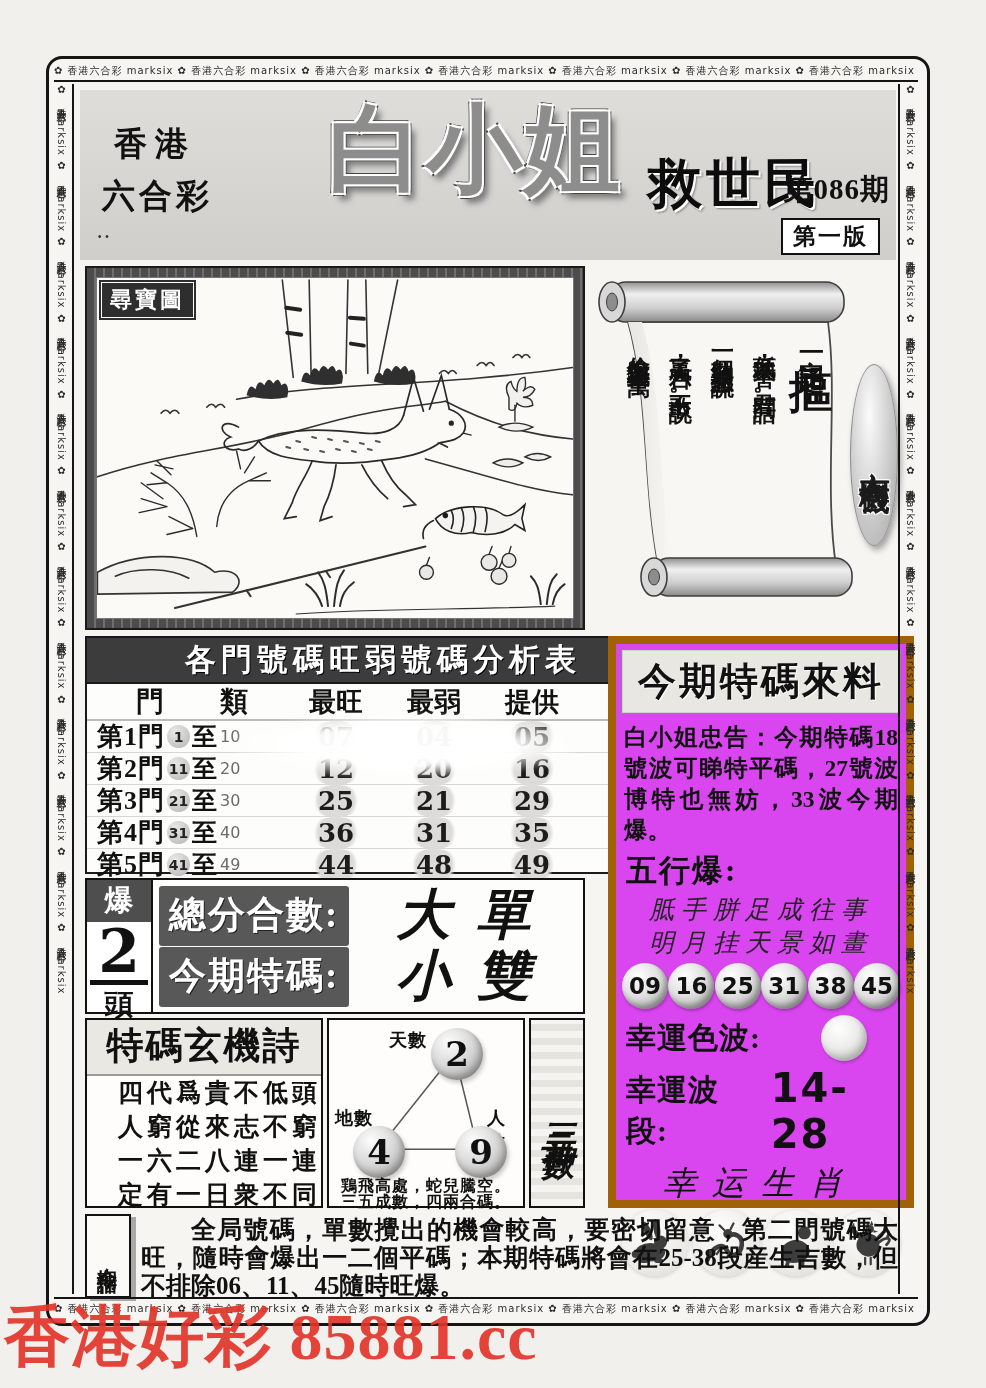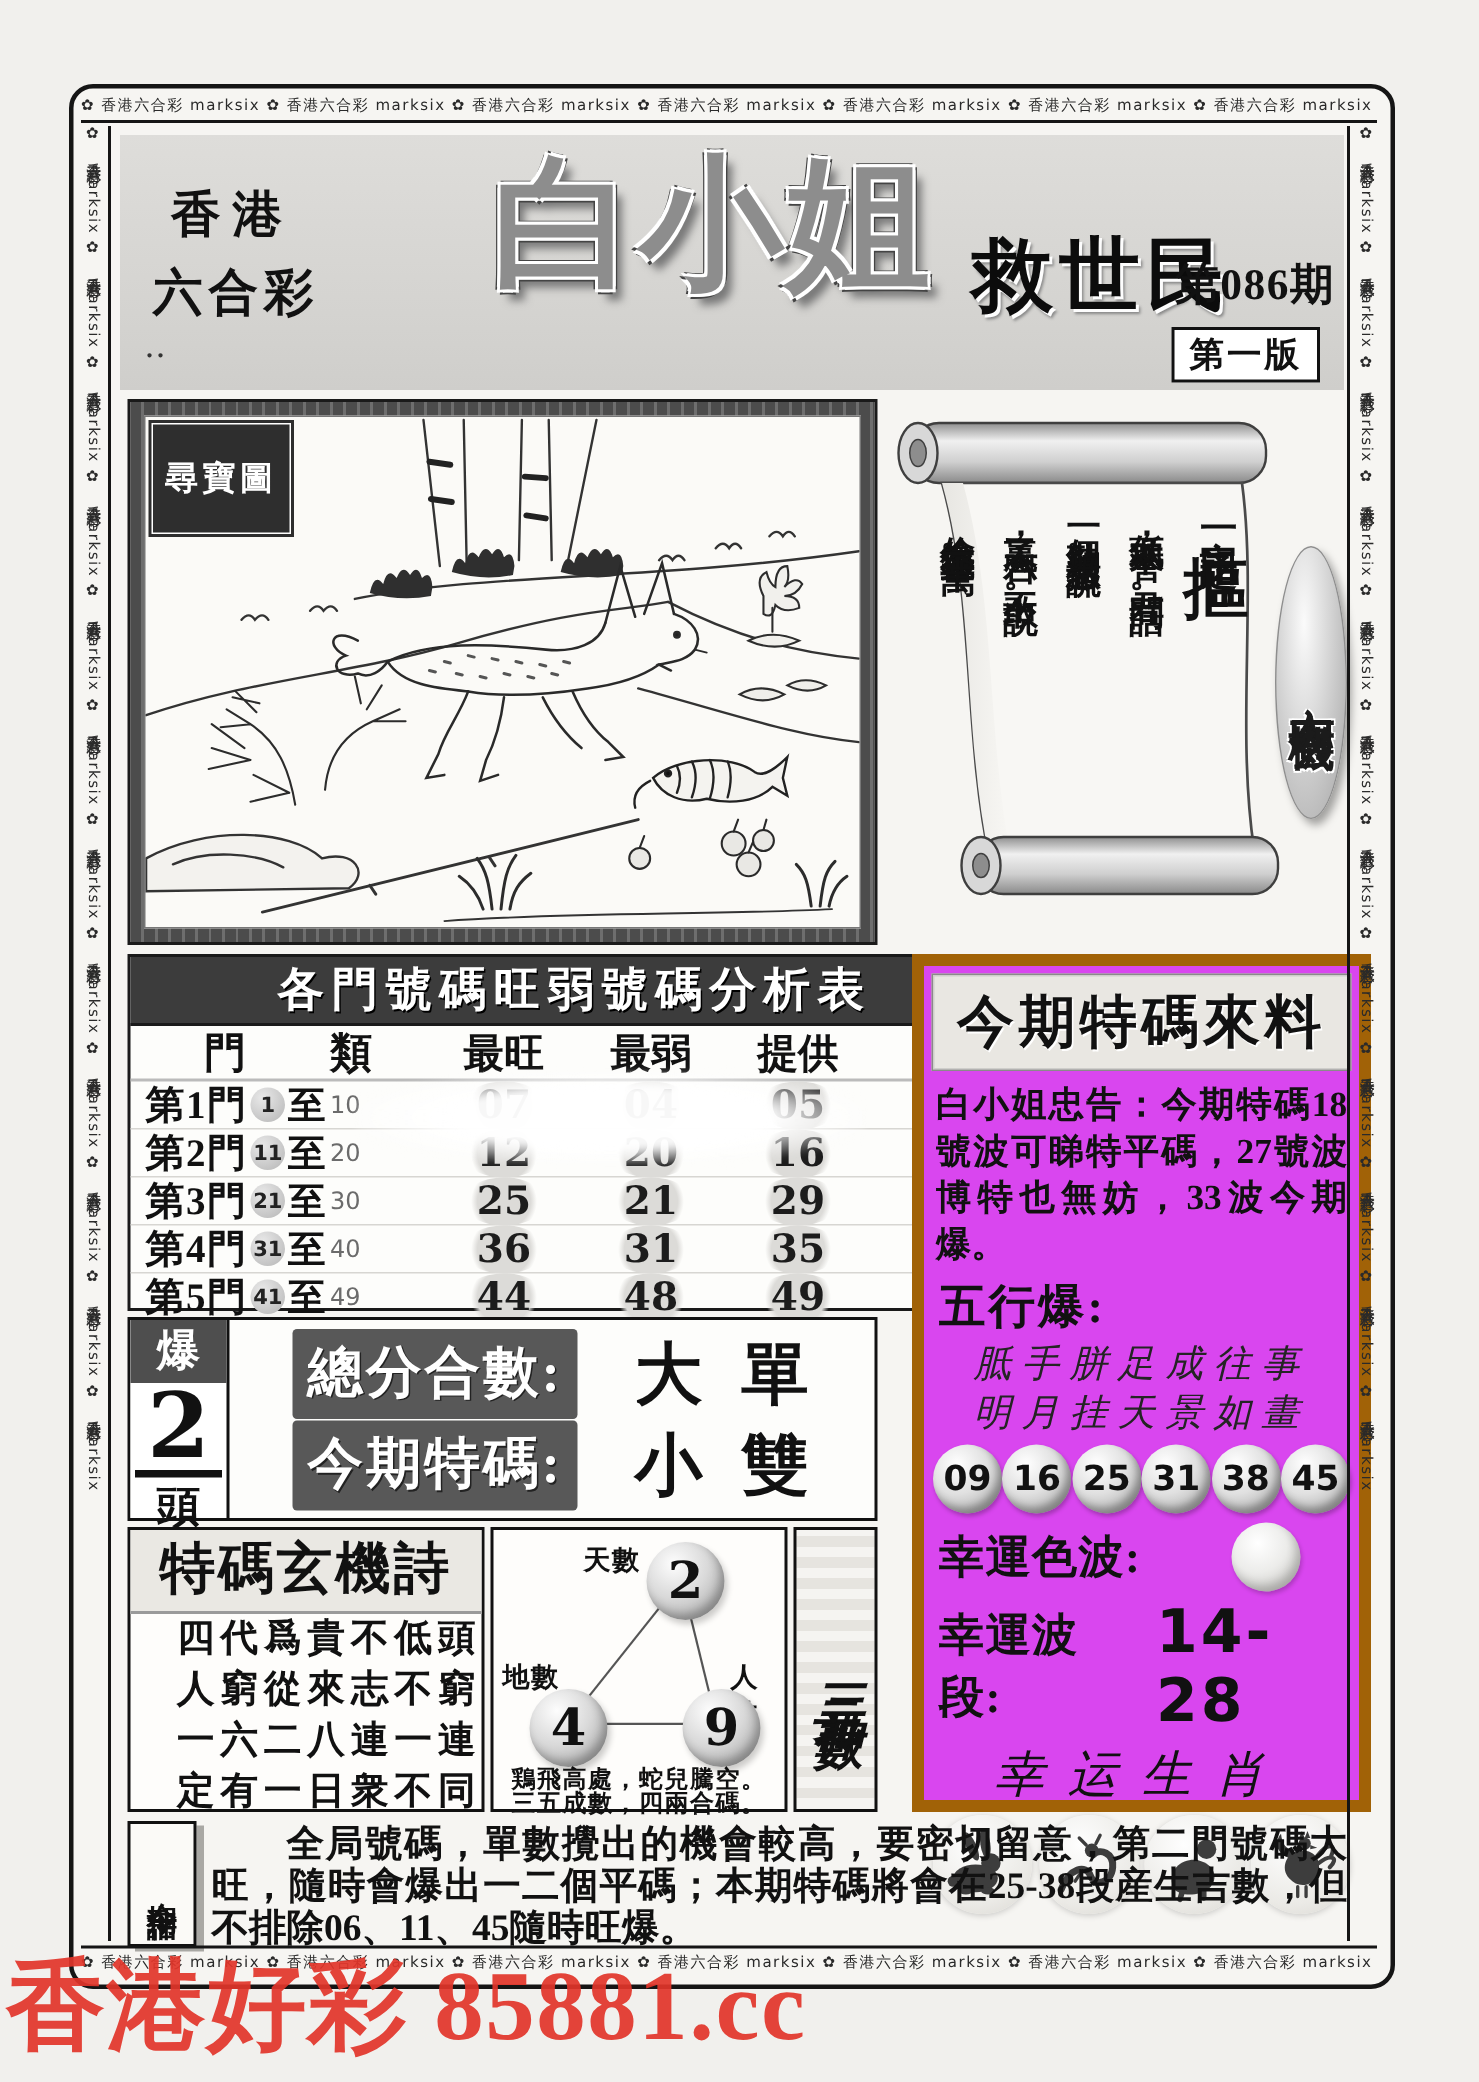--- a/index.html
+++ b/index.html
@@ -39,21 +39,21 @@
   .edition{position:absolute;right:16px;top:128px;border:2px solid #111;background:#fff;
     padding:1px 10px;font-size:23px;font-weight:900;letter-spacing:2px;}
 
   
   .pic{position:absolute;left:85px;top:266px;width:500px;height:364px;
     border:2px solid #1a1a1a;box-sizing:border-box;z-index:2;
     background:repeating-linear-gradient(90deg,#4c4c4c 0 7px,#6e6e6e 7px 9px);
     padding:9px;}
   .pic-inner{position:relative;width:100%;height:100%;background:#fbfaf7;box-sizing:border-box;border:1px solid #777;}
   .pic-label{position:absolute;left:4px;top:4px;background:#2e2e2e;color:#fff;
-    font-size:22px;font-weight:900;letter-spacing:3px;padding:21px 8px;border:1px solid #fff;
+    font-size:22px;font-weight:900;letter-spacing:3px;padding:2px 8px;border:1px solid #fff;
     box-shadow:0 0 0 2px #2e2e2e;z-index:2;}
   .pic svg{position:absolute;left:0;top:0;width:100%;height:100%;}
 
   
   .table-box{position:absolute;left:85px;top:636px;width:596px;height:238px;
     border:2px solid #1a1a1a;box-sizing:border-box;background:#fdfdfb;z-index:2;}
   .t-title{background:#3c3c3c;color:#fff;font-size:31px;font-weight:700;text-align:center;
     letter-spacing:5px;height:44px;line-height:44px;border-bottom:2px solid #1a1a1a;
     text-shadow:1px 1px 0 #000;}
   .t-row{display:flex;align-items:center;height:31px;border-bottom:1px solid #d7d6d2;padding:0 4px;}
@@ -76,22 +76,22 @@
   
   .burst{position:absolute;left:85px;top:878px;width:500px;height:136px;border:2px solid #111;
     box-sizing:border-box;display:flex;background:#fdfdfb;z-index:2;}
   .b-left{width:64px;border-right:2px solid #111;display:flex;flex-direction:column;align-items:center;background:#fff;}
   .b-bao{background:#4e4e4e;color:#fff;font-size:29px;font-weight:900;width:100%;text-align:center;padding:1px 0;}
   .b-two{font:900 60px "DejaVu Serif",serif;line-height:58px;border-bottom:5px solid #111;padding:0 8px;}
   .b-tou{font-size:29px;font-weight:900;}
   .b-rows{flex:1;display:flex;flex-direction:column;justify-content:space-around;padding:5px 6px;}
   .b-row{display:flex;align-items:center;height:56px;}
   .b-label{background:#585858;color:#fff;font-weight:900;font-size:37px;padding:4px 10px 6px;
-    letter-spacing:2px;border-radius:3px;text-shadow:1px 1px 0 #222;margin-left:36px;}
-  .b-value{flex:1;text-align:center;font-size:45px;font-weight:900;letter-spacing:26px;text-indent:26px;}
+    letter-spacing:2px;border-radius:3px;text-shadow:1px 1px 0 #222;}
+  .b-value{flex:1;text-align:center;font-size:54px;font-weight:900;letter-spacing:26px;text-indent:26px;font-style:italic;}
 
   
   .poem{position:absolute;left:85px;top:1018px;width:238px;height:190px;border:2px solid #111;
     box-sizing:border-box;background:#fefdfb;z-index:2;}
   .p-title{font-size:37px;font-weight:900;text-align:center;letter-spacing:2px;
     background:#eae8e3;border-bottom:2px solid #9a9a9a;padding:1px 0 3px;}
   .p-line{font-size:25px;font-weight:900;text-align:right;letter-spacing:4px;line-height:34px;}
 
   
   .tri{position:absolute;left:327px;top:1018px;width:198px;height:190px;border:2px solid #111;

